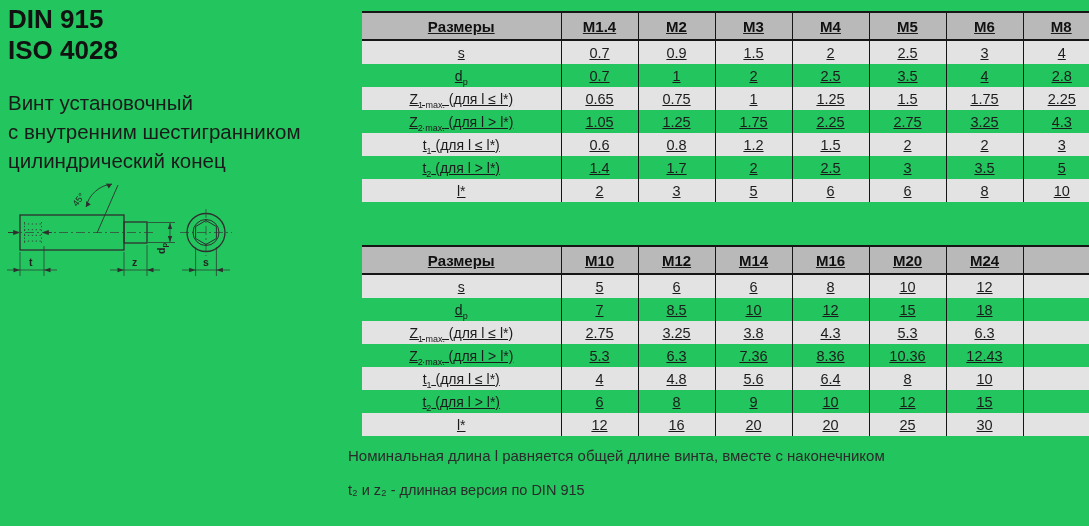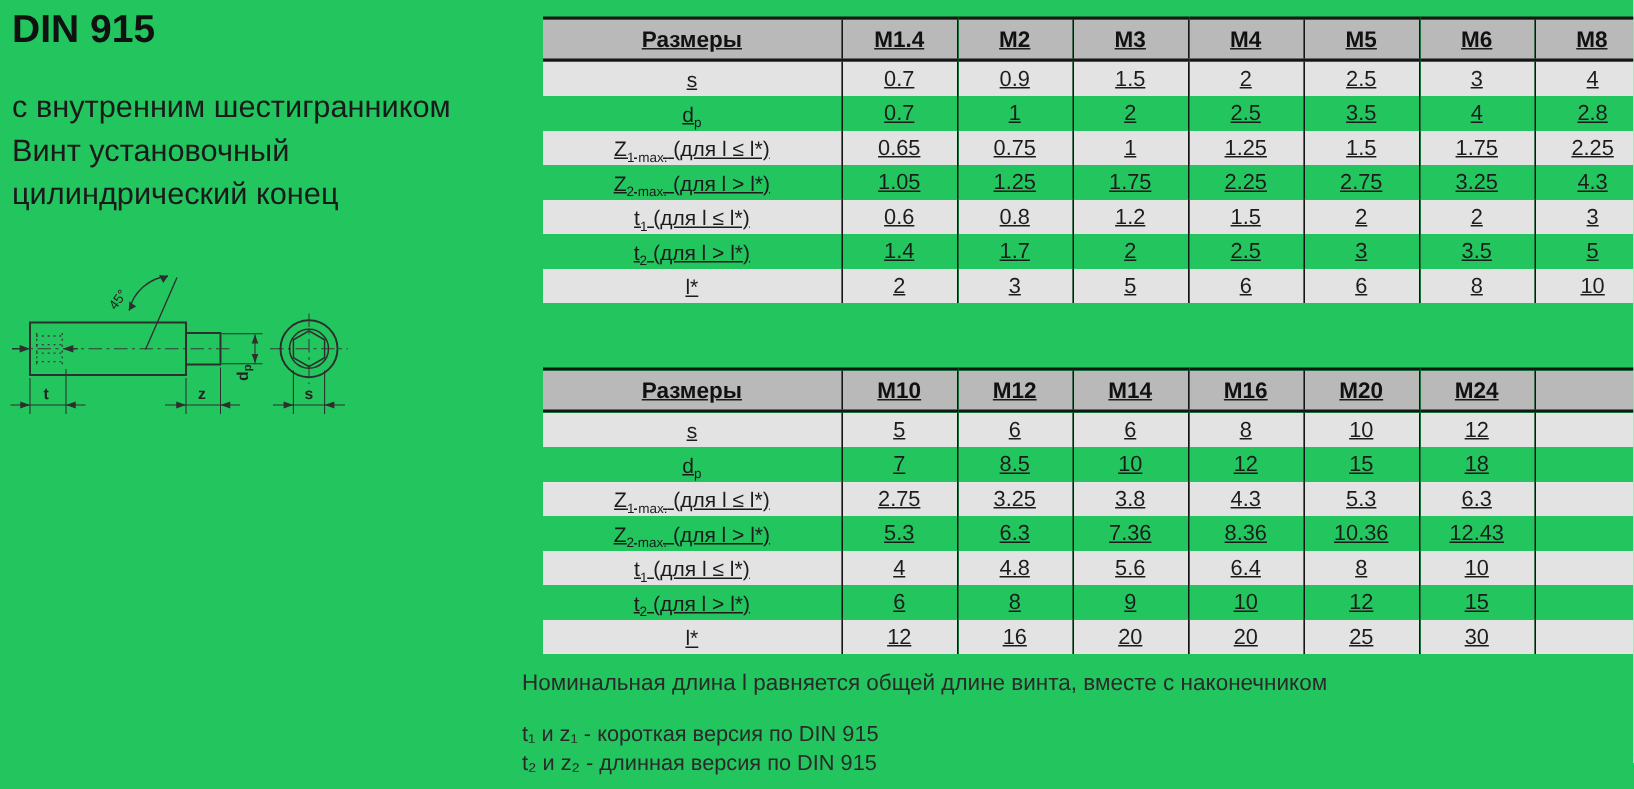--- a/index.html
+++ b/index.html
@@ -40,23 +40,24 @@
   .note-main{margin:0 0 16px 0;font-size:15px;line-height:18px;}
   .note-small{margin:0;font-size:14.5px;line-height:19px;}
 </style>
 </head>
 <body>
 
 <div class="page">
 
   <div class="left-panel">
     <div class="std-title">DIN 915</div>
+    <div class="std-title">ISO 4028</div>
     <div class="description">
+      <div>Винт установочный</div>
       <div>с внутренним шестигранником</div>
-      <div>Винт установочный</div>
       <div>цилиндрический конец</div>
     </div>
   </div>
 
   <svg class="drawing" width="240" height="120" viewBox="0 0 240 120">
     <g stroke="#2e2e2e" fill="none" stroke-width="1.3">
 
       <rect x="18" y="43" width="104" height="35"></rect>
 
       <rect x="122" y="50" width="23" height="21"></rect>
@@ -340,17 +341,16 @@
               <td>30</td>
               <td></td>
             </tr>
           </tbody>
         </table>
       </div>
   </div>
 
   <div class="notes">
     <p class="note-main">Номинальная длина l равняется общей длине винта, вместе с наконечником</p>
-    <p class="note-small">t₁ и z₁ - короткая версия по DIN 915</p>
     <p class="note-small">t₂ и z₂ - длинная версия по DIN 915</p>
   </div>
 
 </div>
 
 </body></html>

